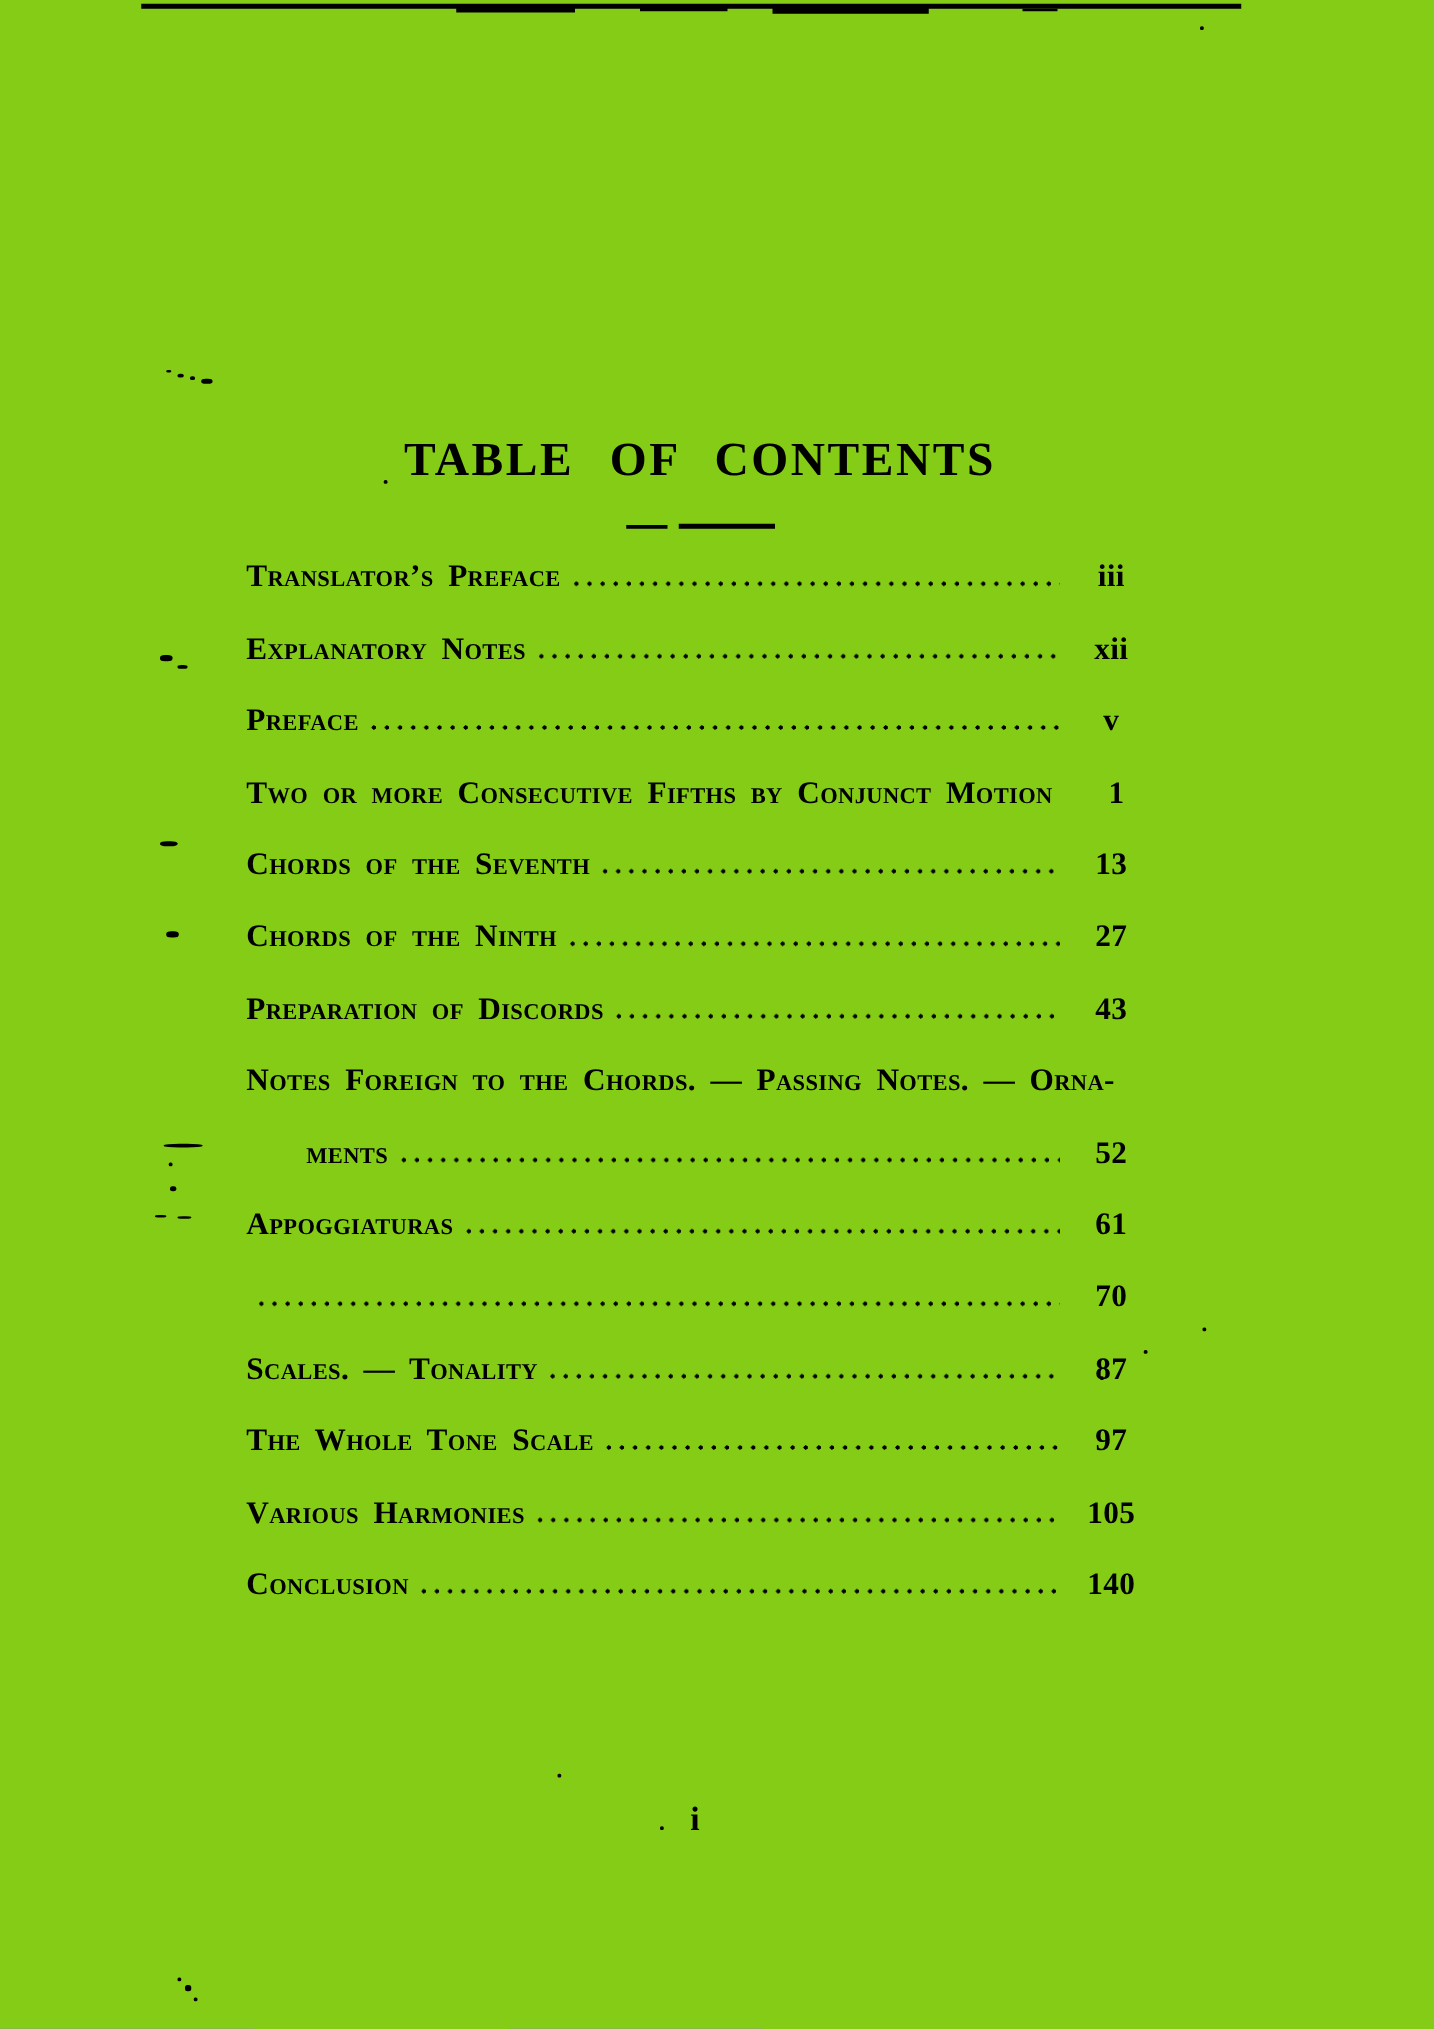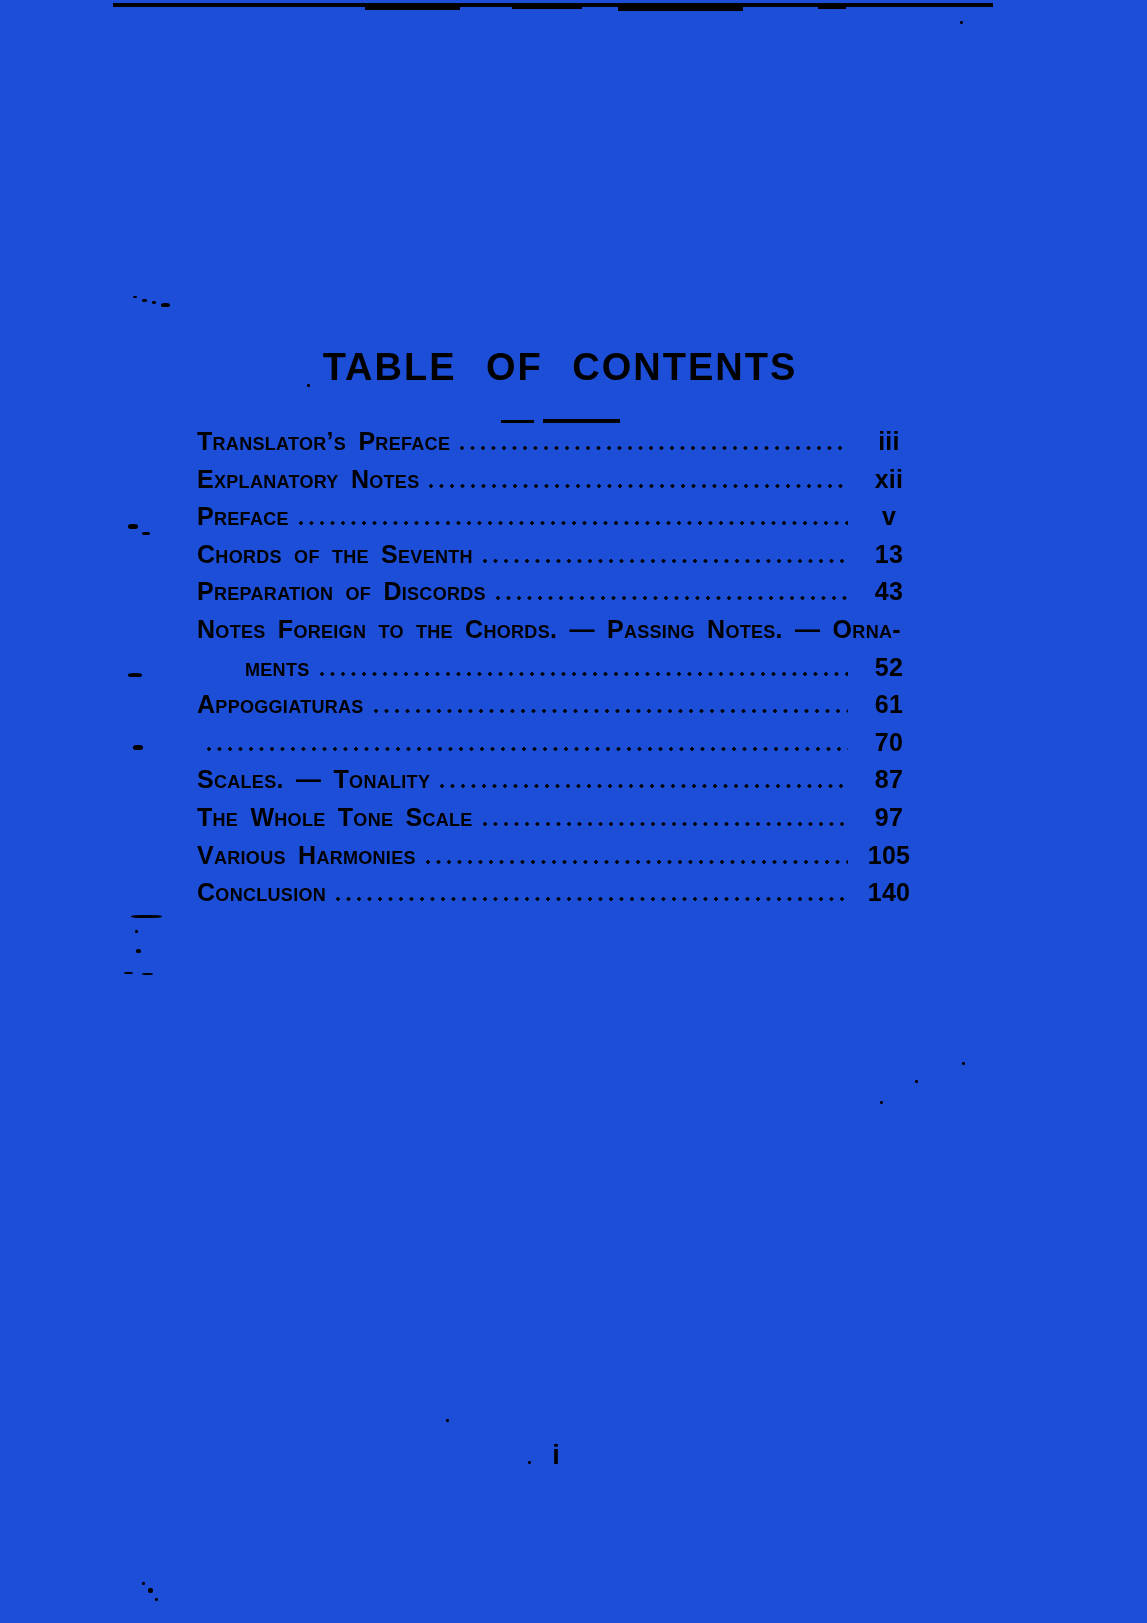--- a/index.html
+++ b/index.html
@@ -1,22 +1,22 @@
 <!DOCTYPE html>
 <html><head>
 <meta charset="utf-8">
 <style>
   html,body{margin:0;padding:0;background:#9a9a9a;}
   .page{
     position:relative;
     width:1147px;height:1623px;
     margin:0 auto;
-    background:#1d4ed8;
+    background:#84cc16;
     color:#000;
-    font-family:Liberation Sans, sans-serif;
+    font-family:Liberation Serif, serif;
     overflow:hidden;
   }
 
   
   .edge-bar{position:absolute;left:113px;top:3px;width:880px;height:4px;background:#000;}
   .edge-patch{position:absolute;background:#000;}
   .p1{left:365px;top:6px;width:95px;height:4px;}
   .p2{left:512px;top:6px;width:70px;height:3px;}
   .p3{left:618px;top:6px;width:125px;height:5px;}
   .p4{left:818px;top:7px;width:28px;height:2px;}
@@ -34,20 +34,21 @@
   .seg-b{width:77px;height:4px;background:#000;}
 
   .toc{position:absolute;left:197px;top:423px;width:719px;}
   .row{
     display:flex;align-items:baseline;
     height:37.6px;line-height:37.6px;
     font-size:25px;font-weight:700;
     font-variant:small-caps;
     letter-spacing:0.3px;word-spacing:5px;
     white-space:nowrap;
+    margin-top:20px;
   }
   .row .label{flex:0 0 auto;}
   .row.cont .label{margin-left:48px;}
   .leader{
     flex:1 1 auto;
     height:4px;
     margin:0 14px 0 10px;
     background-image:radial-gradient(circle at 2px 2px, #000 1.55px, transparent 1.85px);
     background-size:10.5px 4px;
     background-repeat:repeat-x;
@@ -93,23 +94,33 @@
       <span class="label">Explanatory Notes</span>
       <span class="leader"></span>
       <span class="num">xii</span>
     </div>
     <div class="row">
       <span class="label">Preface</span>
       <span class="leader"></span>
       <span class="num">v</span>
     </div>
     <div class="row">
+      <span class="label">Two or more Consecutive Fifths by Conjunct Motion</span>
+      <span class="leader"></span>
+      <span class="num">1</span>
+    </div>
+    <div class="row">
       <span class="label">Chords of the Seventh</span>
       <span class="leader"></span>
       <span class="num">13</span>
+    </div>
+    <div class="row">
+      <span class="label">Chords of the Ninth</span>
+      <span class="leader"></span>
+      <span class="num">27</span>
     </div>
     <div class="row">
       <span class="label">Preparation of Discords</span>
       <span class="leader"></span>
       <span class="num">43</span>
     </div>
     <div class="row no-leader">
       <span class="label">Notes Foreign to the Chords. — Passing Notes. — Orna-</span>
 
       <span class="num"></span>

